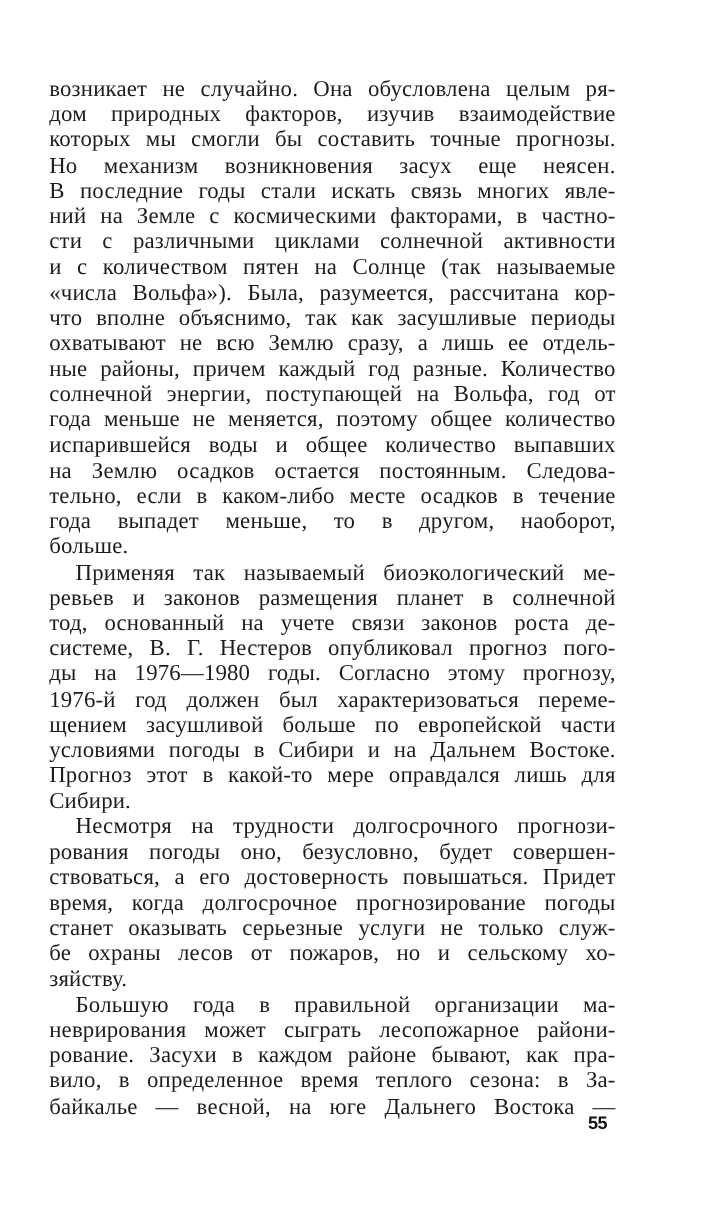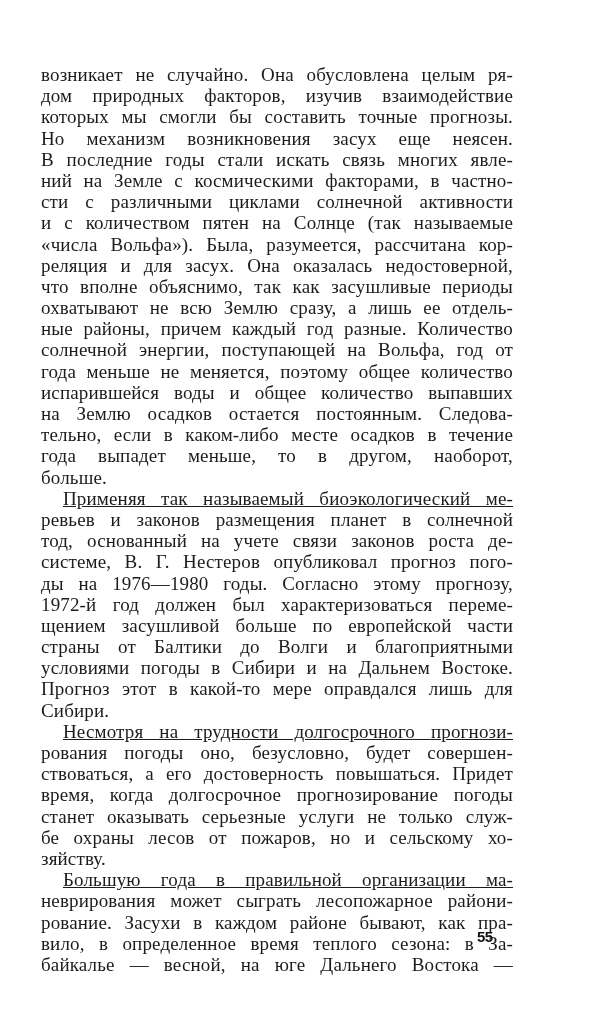--- a/index.html
+++ b/index.html
@@ -36,25 +36,24 @@
     text-align-last: justify;
     white-space: nowrap;
     letter-spacing: 0.15px;
     word-spacing: 1px;
   }
   .line.last {
     text-align-last: left;
   }
   .line.indent {
     padding-left: 22px;
-    text-decoration: underline;
   }
   .page-number {
     position: absolute;
-    left: 477px;
+    left: 490px;
     top: 928px;
     font-family: "Liberation Sans", "DejaVu Sans", sans-serif;
     font-weight: bold;
     font-size: 15px;
     color: #111111;
     letter-spacing: -0.5px;
   }
 </style>
 </head>
 <body>
@@ -65,42 +64,40 @@
     <div>
       <span class="line">возникает не случайно. Она обусловлена целым ря-</span>
       <span class="line">дом природных факторов, изучив взаимодействие</span>
       <span class="line">которых мы смогли бы составить точные прогнозы.</span>
       <span class="line">Но механизм возникновения засух еще неясен.</span>
       <span class="line">В последние годы стали искать связь многих явле-</span>
       <span class="line">ний на Земле с космическими факторами, в частно-</span>
       <span class="line">сти с различными циклами солнечной активности</span>
       <span class="line">и с количеством пятен на Солнце (так называемые</span>
       <span class="line">«числа Вольфа»). Была, разумеется, рассчитана кор-</span>
-      <span class="line">реляция и для засух. Она оказалась недостоверной,</span>
       <span class="line">что вполне объяснимо, так как засушливые периоды</span>
       <span class="line">охватывают не всю Землю сразу, а лишь ее отдель-</span>
       <span class="line">ные районы, причем каждый год разные. Количество</span>
       <span class="line">солнечной энергии, поступающей на Вольфа, год от</span>
       <span class="line">года меньше не меняется, поэтому общее количество</span>
       <span class="line">испарившейся воды и общее количество выпавших</span>
       <span class="line">на Землю осадков остается постоянным. Следова-</span>
       <span class="line">тельно, если в каком-либо месте осадков в течение</span>
       <span class="line">года выпадет меньше, то в другом, наоборот,</span>
       <span class="line last">больше.</span>
     </div>
 
     <div>
       <span class="line indent">Применяя так называемый биоэкологический ме-</span>
       <span class="line">ревьев и законов размещения планет в солнечной</span>
       <span class="line">тод, основанный на учете связи законов роста де-</span>
       <span class="line">системе, В. Г. Нестеров опубликовал прогноз пого-</span>
       <span class="line">ды на 1976—1980 годы. Согласно этому прогнозу,</span>
-      <span class="line">1972-й год должен был характеризоваться переме-</span>
+      <span class="line">1976-й год должен был характеризоваться переме-</span>
       <span class="line">щением засушливой больше по европейской части</span>
-      <span class="line">страны от Балтики до Волги и благоприятными</span>
       <span class="line">условиями погоды в Сибири и на Дальнем Востоке.</span>
       <span class="line">Прогноз этот в какой-то мере оправдался лишь для</span>
       <span class="line last">Сибири.</span>
     </div>
 
     <div>
       <span class="line indent">Несмотря на трудности долгосрочного прогнози-</span>
       <span class="line">рования погоды оно, безусловно, будет совершен-</span>
       <span class="line">ствоваться, а его достоверность повышаться. Придет</span>
       <span class="line">время, когда долгосрочное прогнозирование погоды</span>

